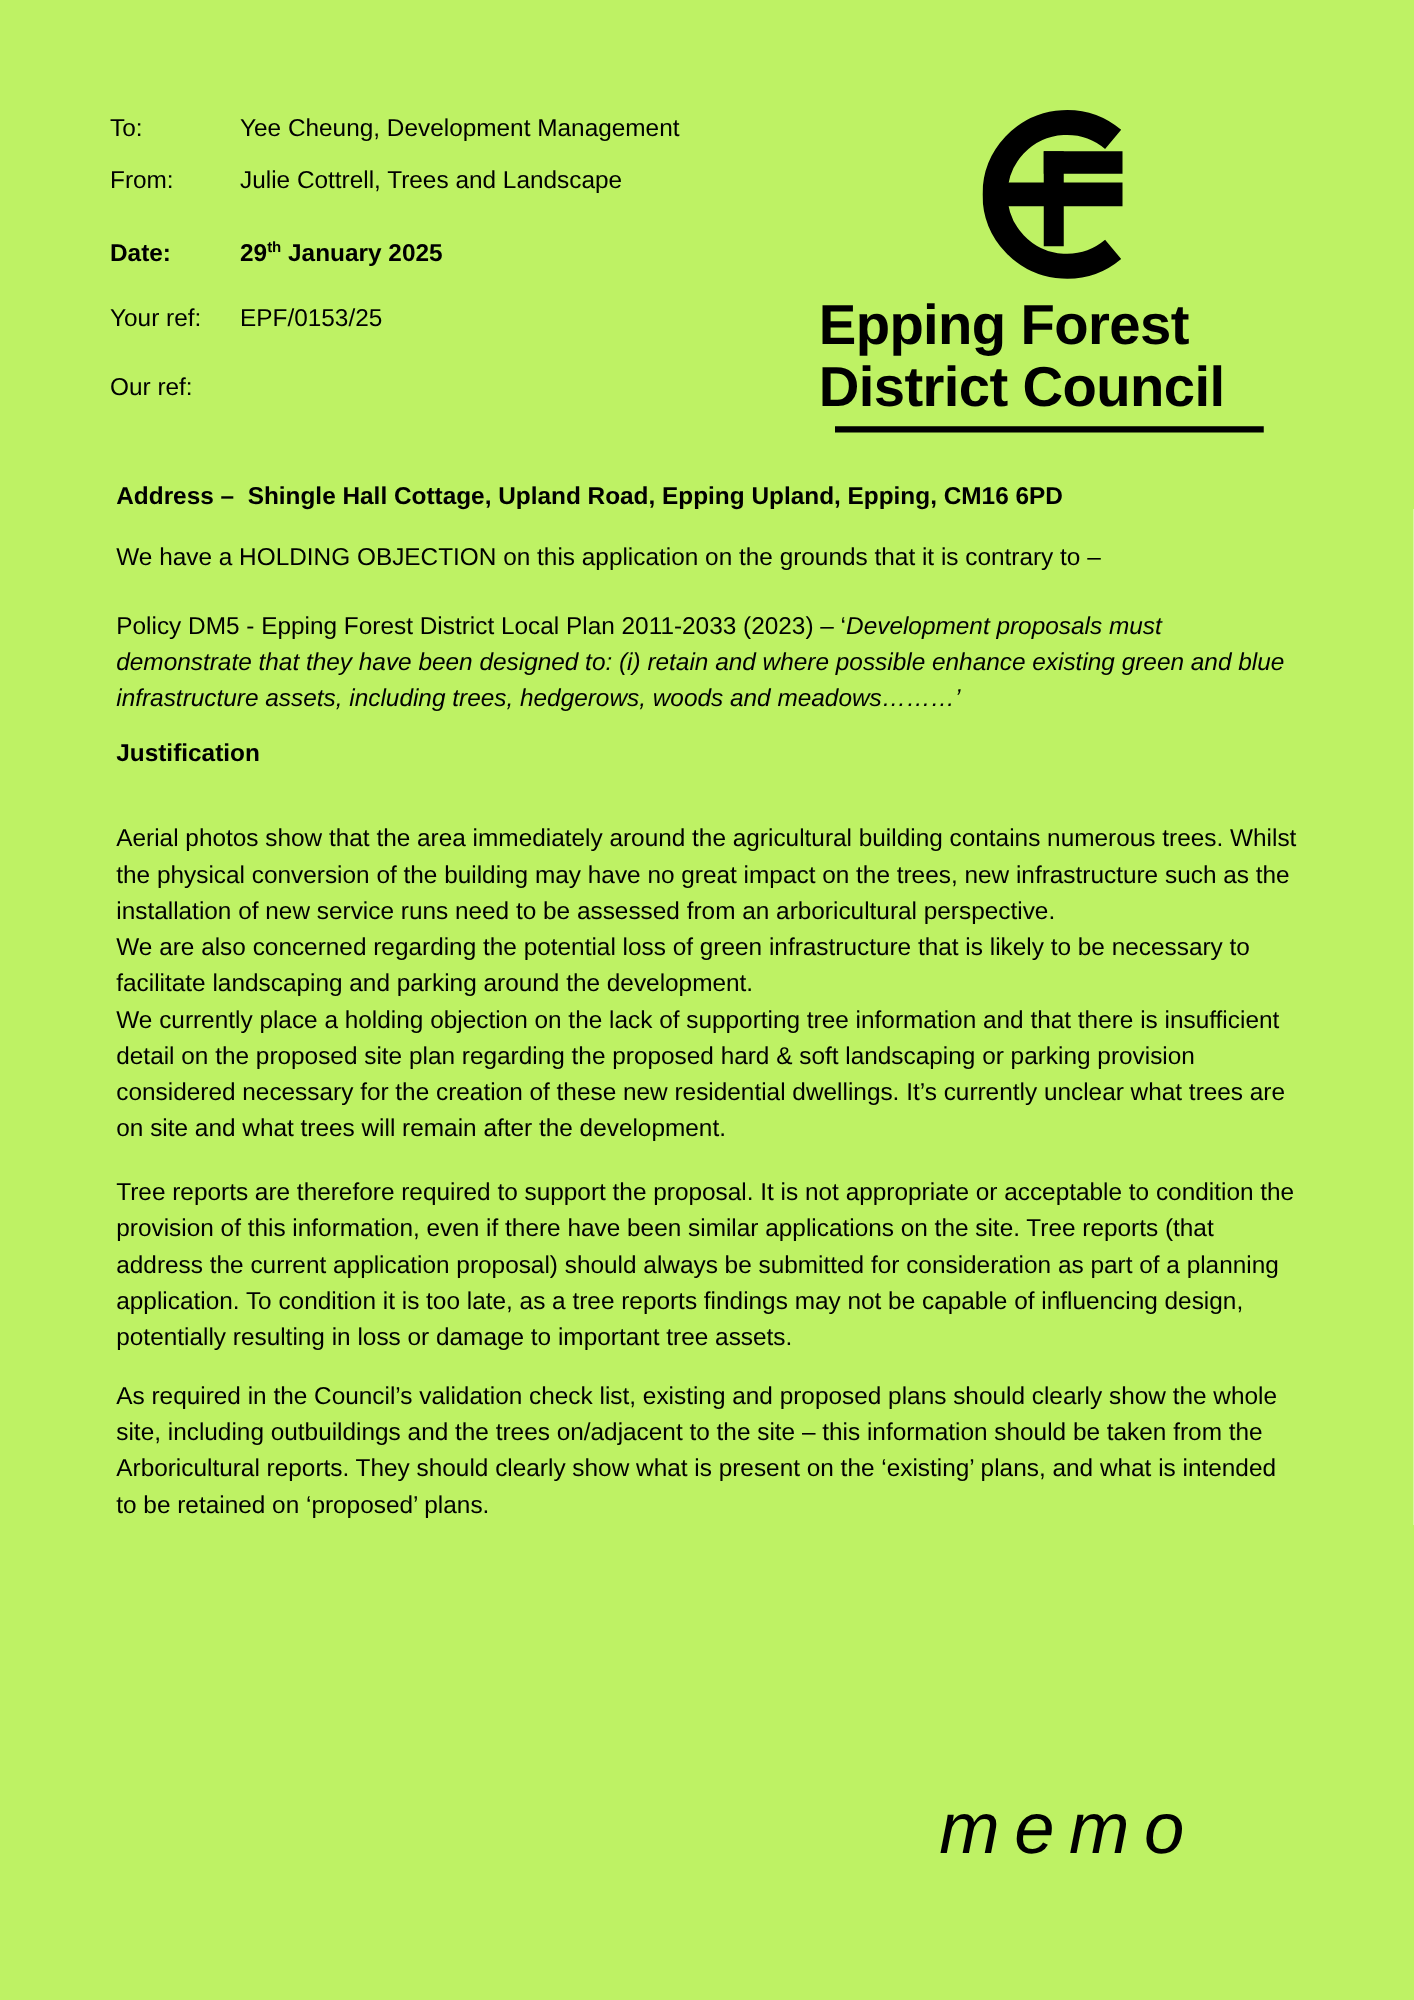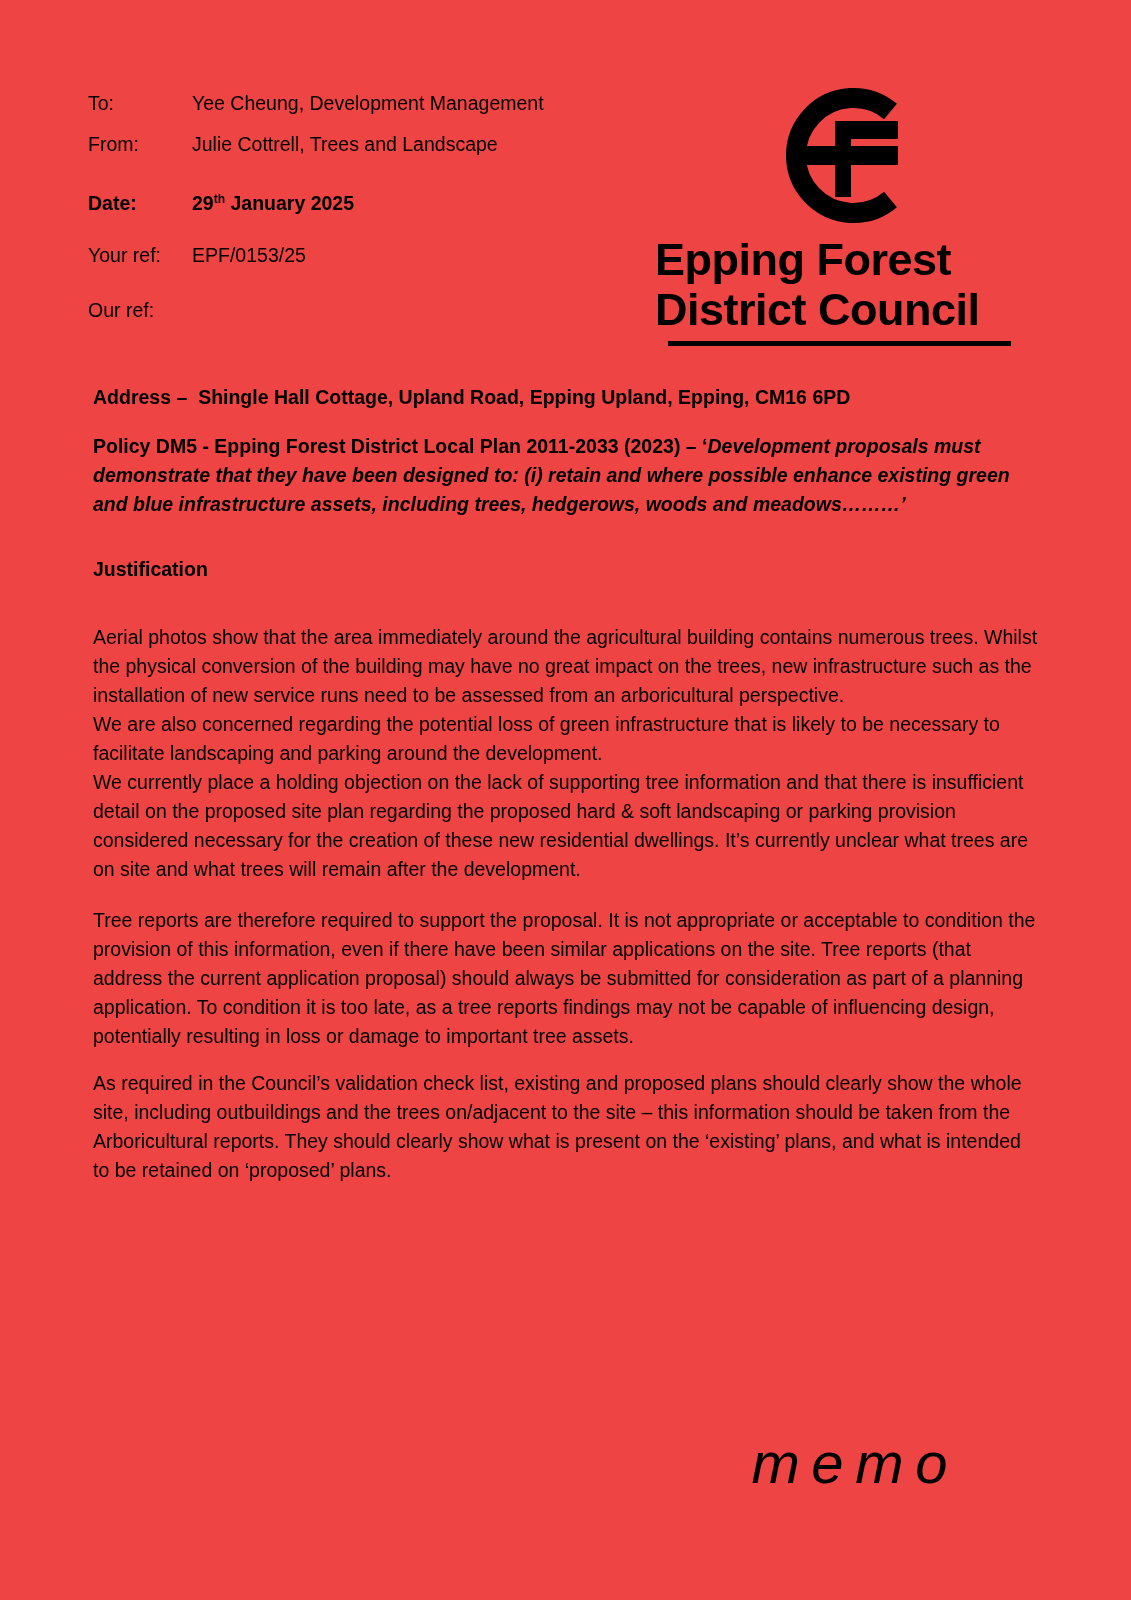--- a/index.html
+++ b/index.html
@@ -1,21 +1,21 @@
 <!DOCTYPE html>
 <html><head>
 <meta charset="utf-8">
 <style>
   * { margin:0; padding:0; box-sizing:border-box; }
   html,body { background:#fff; }
   .page {
     position:relative;
     width:1131px;
     height:1600px;
-    background:#ef4444;
+    background:#bef264;
     color:#000;
     font-family:"Liberation Sans", sans-serif;
     overflow:hidden;
   }
   
   .fields { position:absolute; left:88px; top:92px; font-size:19.5px; }
   .frow { display:flex; align-items:baseline; }
   .frow .lbl { width:104px; flex:0 0 104px; }
   .frow.to   { margin-bottom:18px; }
   .frow.from { margin-bottom:36px; }
@@ -40,21 +40,21 @@
     left:93px;
     top:383px;
     width:947px;
     font-size:19.5px;
     line-height:29px;
   }
   .subject { font-weight:bold; margin-bottom:20px; }
   .subject .addr { white-space:pre-wrap; }
   .subject .prop { text-align:justify; }
   .p-holding { margin-bottom:26px; }
-  .p-policy  { margin-bottom:36px;font-weight:bold; }
+  .p-policy  { margin-bottom:15px; }
   .h-justification { font-weight:bold; margin-bottom:39px; }
   .p-aerial { margin-bottom:0; }
   .p-concerned { }
   .p-holding-detail { margin-bottom:22px; }
   .p-tree-reports { margin-bottom:18px; }
   .p-validation { margin-bottom:0; }
   em.quote { font-style:italic; }
   
   .memo-mark {
     position:absolute;
@@ -107,20 +107,21 @@
       <div>District Council</div>
     </div>
     <div class="logo-underline"></div>
   </div>
 
   <div class="content">
     <div class="subject">
       <p class="addr">Address –  Shingle Hall Cottage, Upland Road, Epping Upland, Epping, CM16 6PD</p>
     </div>
 
+    <p class="p-holding">We have a HOLDING OBJECTION on this application on the grounds that it is contrary to –</p>
 
     <p class="p-policy"><span>Policy DM5 - Epping Forest District Local Plan 2011-2033 (2023) – ‘</span><em class="quote">Development proposals must demonstrate that they have been designed to: (i) retain and where possible enhance existing green and blue infrastructure assets, including trees, hedgerows, woods and meadows………’</em></p>
 
     <p class="h-justification">Justification</p>
 
     <p class="p-aerial">Aerial photos show that the area immediately around the agricultural building contains numerous trees. Whilst the physical conversion of the building may have no great impact on the trees, new infrastructure such as the installation of new service runs need to be assessed from an arboricultural perspective.</p>
     <p class="p-concerned">We are also concerned regarding the potential loss of green infrastructure that is likely to be necessary to facilitate landscaping and parking around the development.</p>
 
     <p class="p-holding-detail">We currently place a holding objection on the lack of supporting tree information and that there is insufficient detail on the proposed site plan regarding the proposed hard &amp; soft landscaping or parking provision considered necessary for the creation of these new residential dwellings. It’s currently unclear what trees are on site and what trees will remain after the development.</p>
 

